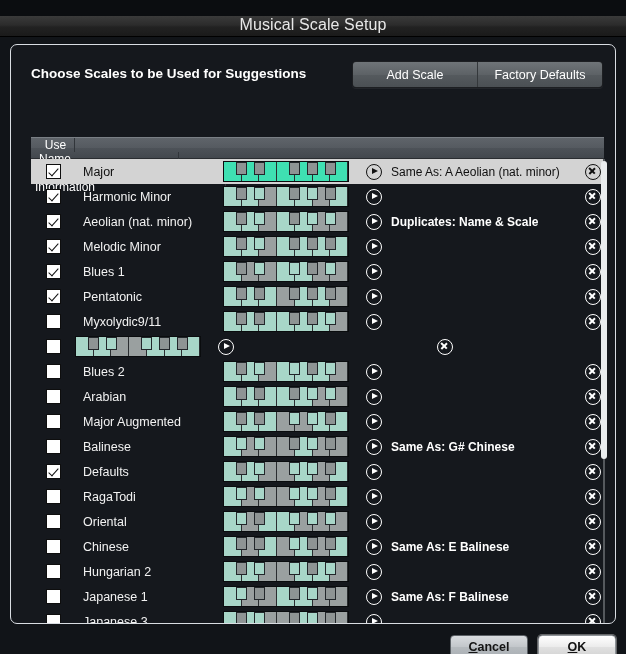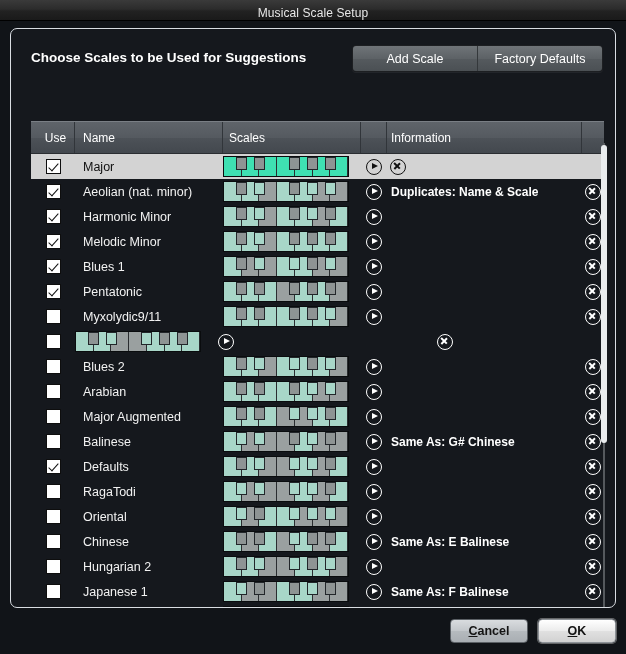--- a/index.html
+++ b/index.html
@@ -22,25 +22,26 @@
     height: 654px;
     background: #111418;
     box-sizing: border-box;
   }
 
   .titlebar {
     height: 20px;
     background: linear-gradient(to bottom, #3a3a3a 0%, #2c2c2c 45%, #222222 55%, #1a1a1a 100%);
     border-bottom: 1px solid #000;
     display: flex;
-    align-items: flex-end;
+    align-items: flex-start;
     justify-content: center;
     color: #e8e8e8;
-    font-size: 12px;
+    font-size: 16px;
     letter-spacing: .1px;
+    margin-top: 16px;
   }
 
   .panel {
     position: absolute;
     left: 10px;
     top: 28px;
     width: 606px;
     height: 580px;
     background: #15181d;
     border: 1px solid #d9dde2;
@@ -94,25 +95,26 @@
   .table-wrap {
     position: absolute;
     left: 20px;
     top: 92px;
     width: 573px;
     height: 500px;
     overflow: hidden;
   }
   .thead {
     display: flex;
-    height: 33px;
+    height: 22px;
     background: linear-gradient(to bottom, #5f646a 0%, #555a60 50%, #4d5258 51%, #43484e 100%);
     border-top: 1px solid #7a7f85;
     border-bottom: 1px solid #2a2d31;
     box-sizing: border-box;
+    flex-direction: column;
   }
   .th {
     color: #ffffff;
     font-size: 12px;
     display: flex;
     align-items: center;
     padding-left: 6px;
     box-sizing: border-box;
     border-right: 1px solid #31353a;
     white-space: nowrap;
@@ -372,20 +374,56 @@
                 <div class="bk off-b" style="left: 12.2229px; width: 10.9829px;"></div>
                 <div class="bk off-b" style="left: 29.9371px; width: 10.9829px;"></div>
                 <div class="bk off-b" style="left: 65.3657px; width: 10.9829px;"></div>
                 <div class="bk off-b" style="left: 83.08px; width: 10.9829px;"></div>
                 <div class="bk off-b" style="left: 100.794px; width: 10.9829px;"></div>
               </div>
             </div>
             <div class="cell c-play">
               <div class="circ play"></div>
             </div>
+            <div class="cell c-info">
+              <span class="info-txt">Same As:  A Aeolian (nat. minor)</span>
+            </div>
+            <div class="cell c-del">
+              <div class="circ del"></div>
+            </div>
+          </div>
+          <div class="row">
+            <div class="cell c-use">
+              <div class="cbox checked"></div>
+            </div>
+            <div class="cell c-name">
+              <span class="name-txt">Harmonic Minor</span>
+            </div>
+            <div class="cell c-scales">
+              <div class="kb">
+                <div class="wk on-w" style="left: 0px; width: 17.7143px;"></div>
+                <div class="wk on-w" style="left: 17.7143px; width: 17.7143px;"></div>
+                <div class="wk off-w" style="left: 35.4286px; width: 17.7143px;"></div>
+                <div class="wk on-w" style="left: 53.1429px; width: 17.7143px;"></div>
+                <div class="wk on-w" style="left: 70.8571px; width: 17.7143px;"></div>
+                <div class="wk off-w" style="left: 88.5714px; width: 17.7143px;"></div>
+                <div class="wk on-w" style="left: 106.286px; width: 17.7143px;"></div>
+                <div class="bk off-b" style="left: 12.2229px; width: 10.9829px;"></div>
+                <div class="bk on-b" style="left: 29.9371px; width: 10.9829px;"></div>
+                <div class="bk off-b" style="left: 65.3657px; width: 10.9829px;"></div>
+                <div class="bk on-b" style="left: 83.08px; width: 10.9829px;"></div>
+                <div class="bk off-b" style="left: 100.794px; width: 10.9829px;"></div>
+              </div>
+            </div>
+            <div class="cell c-play">
+              <div class="circ play"></div>
+            </div>
+            <div class="cell c-info">
+              <span class="info-txt"></span>
+            </div>
             <div class="cell c-del">
               <div class="circ del"></div>
             </div>
           </div>
           <div class="row">
             <div class="cell c-use">
               <div class="cbox checked"></div>
             </div>
             <div class="cell c-name">
               <span class="name-txt">Aeolian (nat. minor)</span>
@@ -404,53 +442,20 @@
                 <div class="bk off-b" style="left: 65.3657px; width: 10.9829px;"></div>
                 <div class="bk on-b" style="left: 83.08px; width: 10.9829px;"></div>
                 <div class="bk on-b" style="left: 100.794px; width: 10.9829px;"></div>
               </div>
             </div>
             <div class="cell c-play">
               <div class="circ play"></div>
             </div>
             <div class="cell c-info">
               <span class="info-txt">Duplicates: Name &amp; Scale</span>
-            </div>
-            <div class="cell c-del">
-              <div class="circ del"></div>
-            </div>
-          </div>
-          <div class="row">
-            <div class="cell c-use">
-              <div class="cbox checked"></div>
-            </div>
-            <div class="cell c-name">
-              <span class="name-txt">Harmonic Minor</span>
-            </div>
-            <div class="cell c-scales">
-              <div class="kb">
-                <div class="wk on-w" style="left: 0px; width: 17.7143px;"></div>
-                <div class="wk on-w" style="left: 17.7143px; width: 17.7143px;"></div>
-                <div class="wk off-w" style="left: 35.4286px; width: 17.7143px;"></div>
-                <div class="wk on-w" style="left: 53.1429px; width: 17.7143px;"></div>
-                <div class="wk on-w" style="left: 70.8571px; width: 17.7143px;"></div>
-                <div class="wk off-w" style="left: 88.5714px; width: 17.7143px;"></div>
-                <div class="wk on-w" style="left: 106.286px; width: 17.7143px;"></div>
-                <div class="bk off-b" style="left: 12.2229px; width: 10.9829px;"></div>
-                <div class="bk on-b" style="left: 29.9371px; width: 10.9829px;"></div>
-                <div class="bk off-b" style="left: 65.3657px; width: 10.9829px;"></div>
-                <div class="bk on-b" style="left: 83.08px; width: 10.9829px;"></div>
-                <div class="bk off-b" style="left: 100.794px; width: 10.9829px;"></div>
-              </div>
-            </div>
-            <div class="cell c-play">
-              <div class="circ play"></div>
-            </div>
-            <div class="cell c-info">
-              <span class="info-txt"></span>
             </div>
             <div class="cell c-del">
               <div class="circ del"></div>
             </div>
           </div>
           <div class="row">
             <div class="cell c-use">
               <div class="cbox checked"></div>
             </div>
             <div class="cell c-name">

